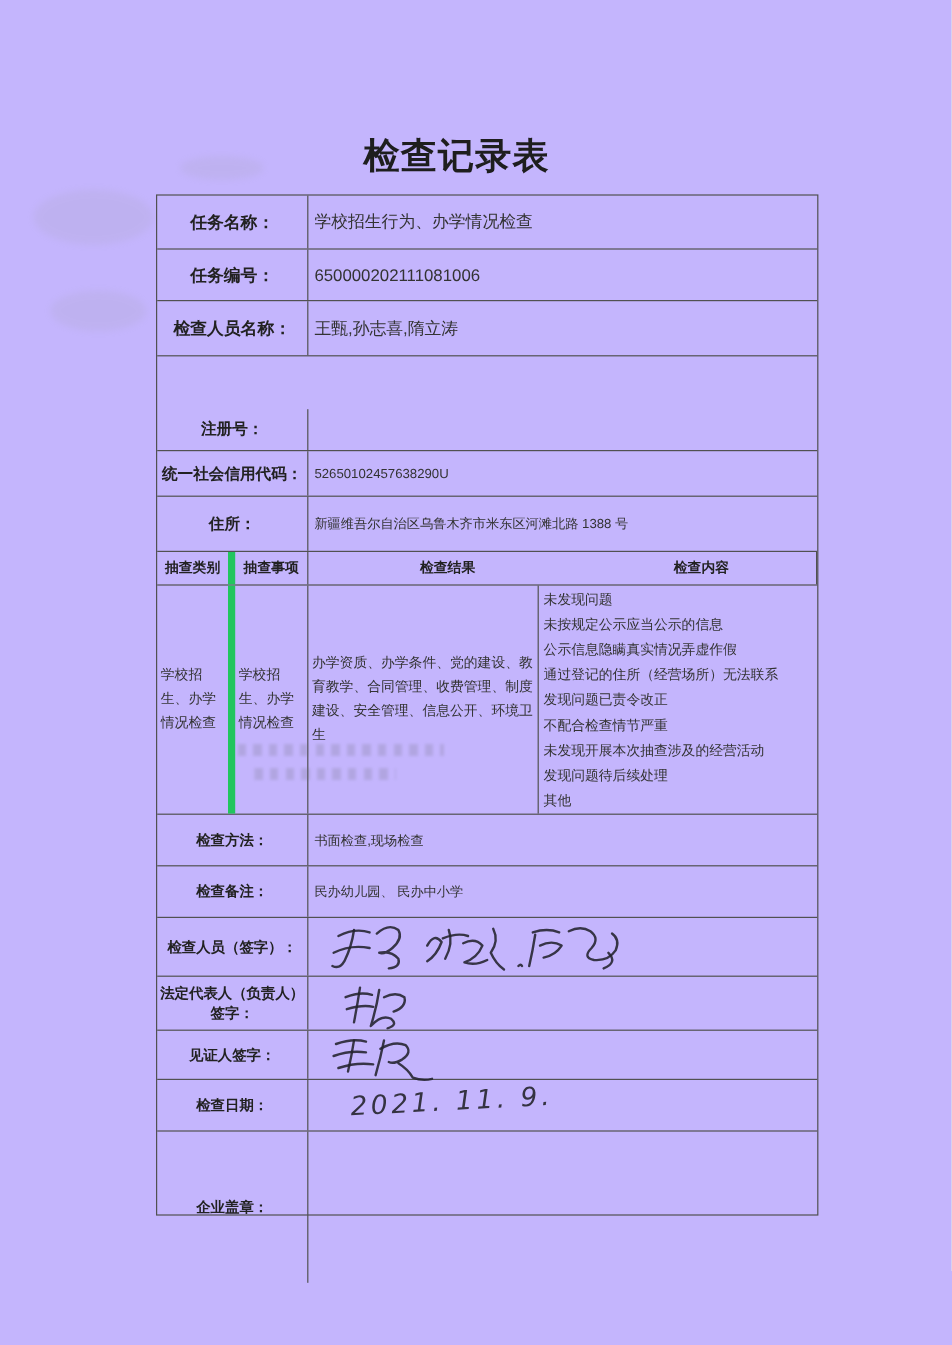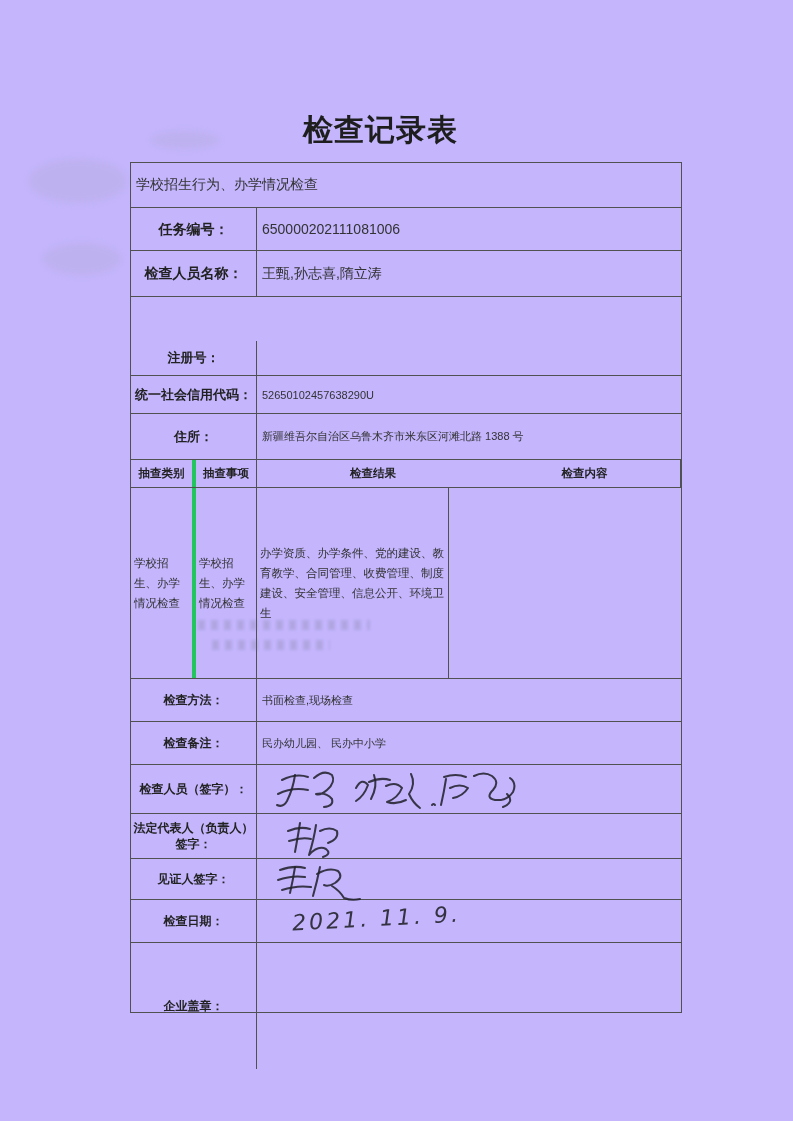--- a/index.html
+++ b/index.html
@@ -39,21 +39,21 @@
     padding:0 2px;line-height:1.35;
   }
   .val{
     flex:1;align-items:center;padding-left:5px;color:#333;
   }
   .sz14{font-size:14px;}
   .sz13{font-size:13px;}
   .sz12{font-size:12px;}
   .sz11{font-size:11px;}
   
-  .c1{width:65px;flex:0 0 65px;border-right:4px solid #22c55e;}
+  .c1{width:65px;flex:0 0 65px;border-right:6px solid #22c55e;}
   .c2{width:61px;flex:0 0 61px;border-right:1px solid #515151;}
   .c3{width:192px;flex:0 0 192px;border-right:1px solid #515151;}
   .c4{flex:1;}
   .hdr{align-items:center;justify-content:center;font-weight:bold;font-size:11.5px;color:#222;}
   .wrapcell{align-items:center;padding:3px 3px;font-size:11.5px;line-height:20px;color:#333;}
   .results{
     flex-direction:column;align-items:flex-start;justify-content:flex-start;
     padding:2px 2px 0 4px;font-size:11.5px;line-height:21px;color:#333;
   }
   .results div{white-space:nowrap;}
@@ -79,20 +79,21 @@
 
   <div class="speckle" style="left:28px;top:158px;width:100px;height:46px;"></div>
   <div class="speckle" style="left:42px;top:242px;width:80px;height:34px;"></div>
   <div class="speckle" style="left:150px;top:130px;width:70px;height:20px;"></div>
 
   <div class="doc-title">检查记录表</div>
 
   <div class="tbl">
 
     <div class="row" style="top:0;height:45px;">
+      <div class="cell lbl sz14">任务名称：</div>
       <div class="cell val sz14">学校招生行为、办学情况检查</div>
     </div>
     <div class="row" style="top:45px;height:43px;">
       <div class="cell lbl sz14">任务编号：</div>
       <div class="cell val sz14">650000202111081006</div>
     </div>
     <div class="row" style="top:88px;height:46px;">
       <div class="cell lbl sz14">检查人员名称：</div>
       <div class="cell val sz14">王甄,孙志喜,隋立涛</div>
     </div>
@@ -113,20 +114,31 @@
       <div class="cell c1 hdr">抽查类别</div>
       <div class="cell c2 hdr">抽查事项</div>
       <div class="cell c4 hdr">检查结果</div>
       <div class="cell c3 hdr">检查内容</div>
     </div>
 
     <div class="row" style="top:325px;height:191px;">
       <div class="cell c1 wrapcell">学校招生、办学情况检查</div>
       <div class="cell c2 wrapcell">学校招生、办学情况检查</div>
       <div class="cell c3 wrapcell">办学资质、办学条件、党的建设、教育教学、合同管理、收费管理、制度建设、安全管理、信息公开、环境卫生</div>
+      <div class="cell c4 results">
+        <div>未发现问题</div>
+        <div>未按规定公示应当公示的信息</div>
+        <div>公示信息隐瞒真实情况弄虚作假</div>
+        <div>通过登记的住所（经营场所）无法联系</div>
+        <div>发现问题已责令改正</div>
+        <div>不配合检查情节严重</div>
+        <div>未发现开展本次抽查涉及的经营活动</div>
+        <div>发现问题待后续处理</div>
+        <div>其他</div>
+      </div>
     </div>
 
     <div class="row" style="top:516px;height:43px;">
       <div class="cell lbl sz12">检查方法：</div>
       <div class="cell val sz11">书面检查,现场检查</div>
     </div>
     <div class="row" style="top:559px;height:43px;">
       <div class="cell lbl sz12">检查备注：</div>
       <div class="cell val sz11">民办幼儿园、 民办中小学</div>
     </div>

